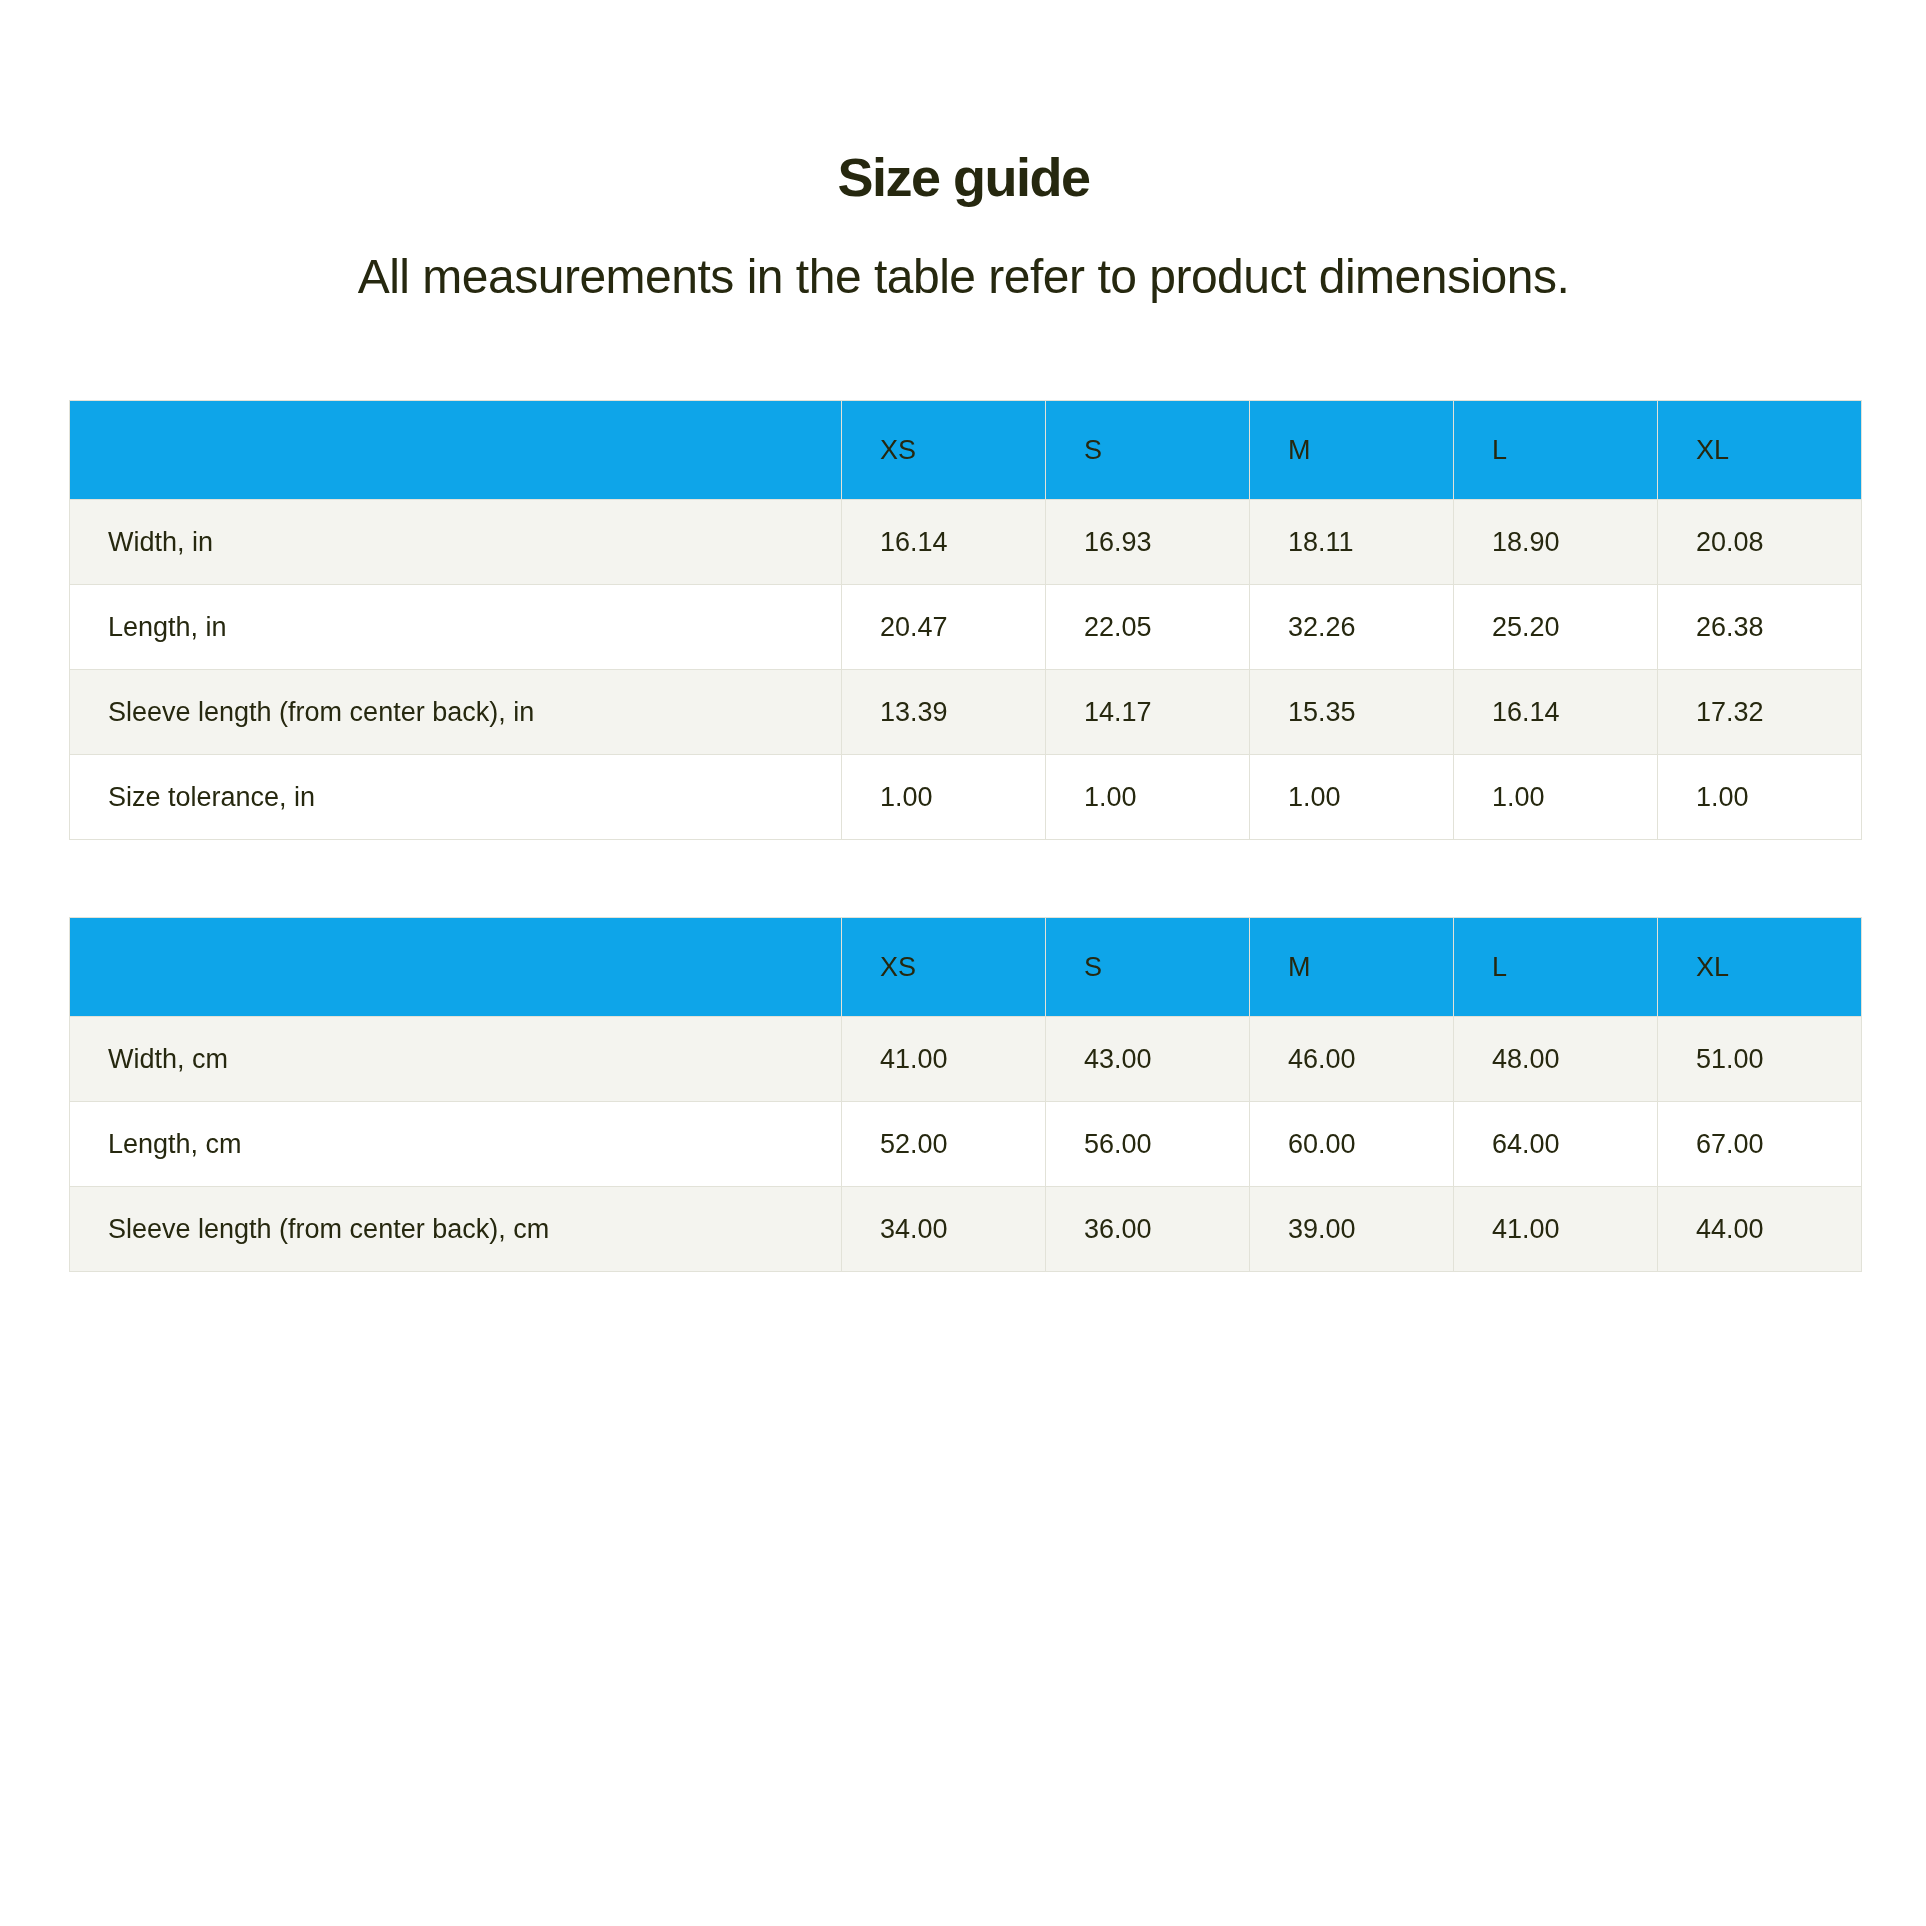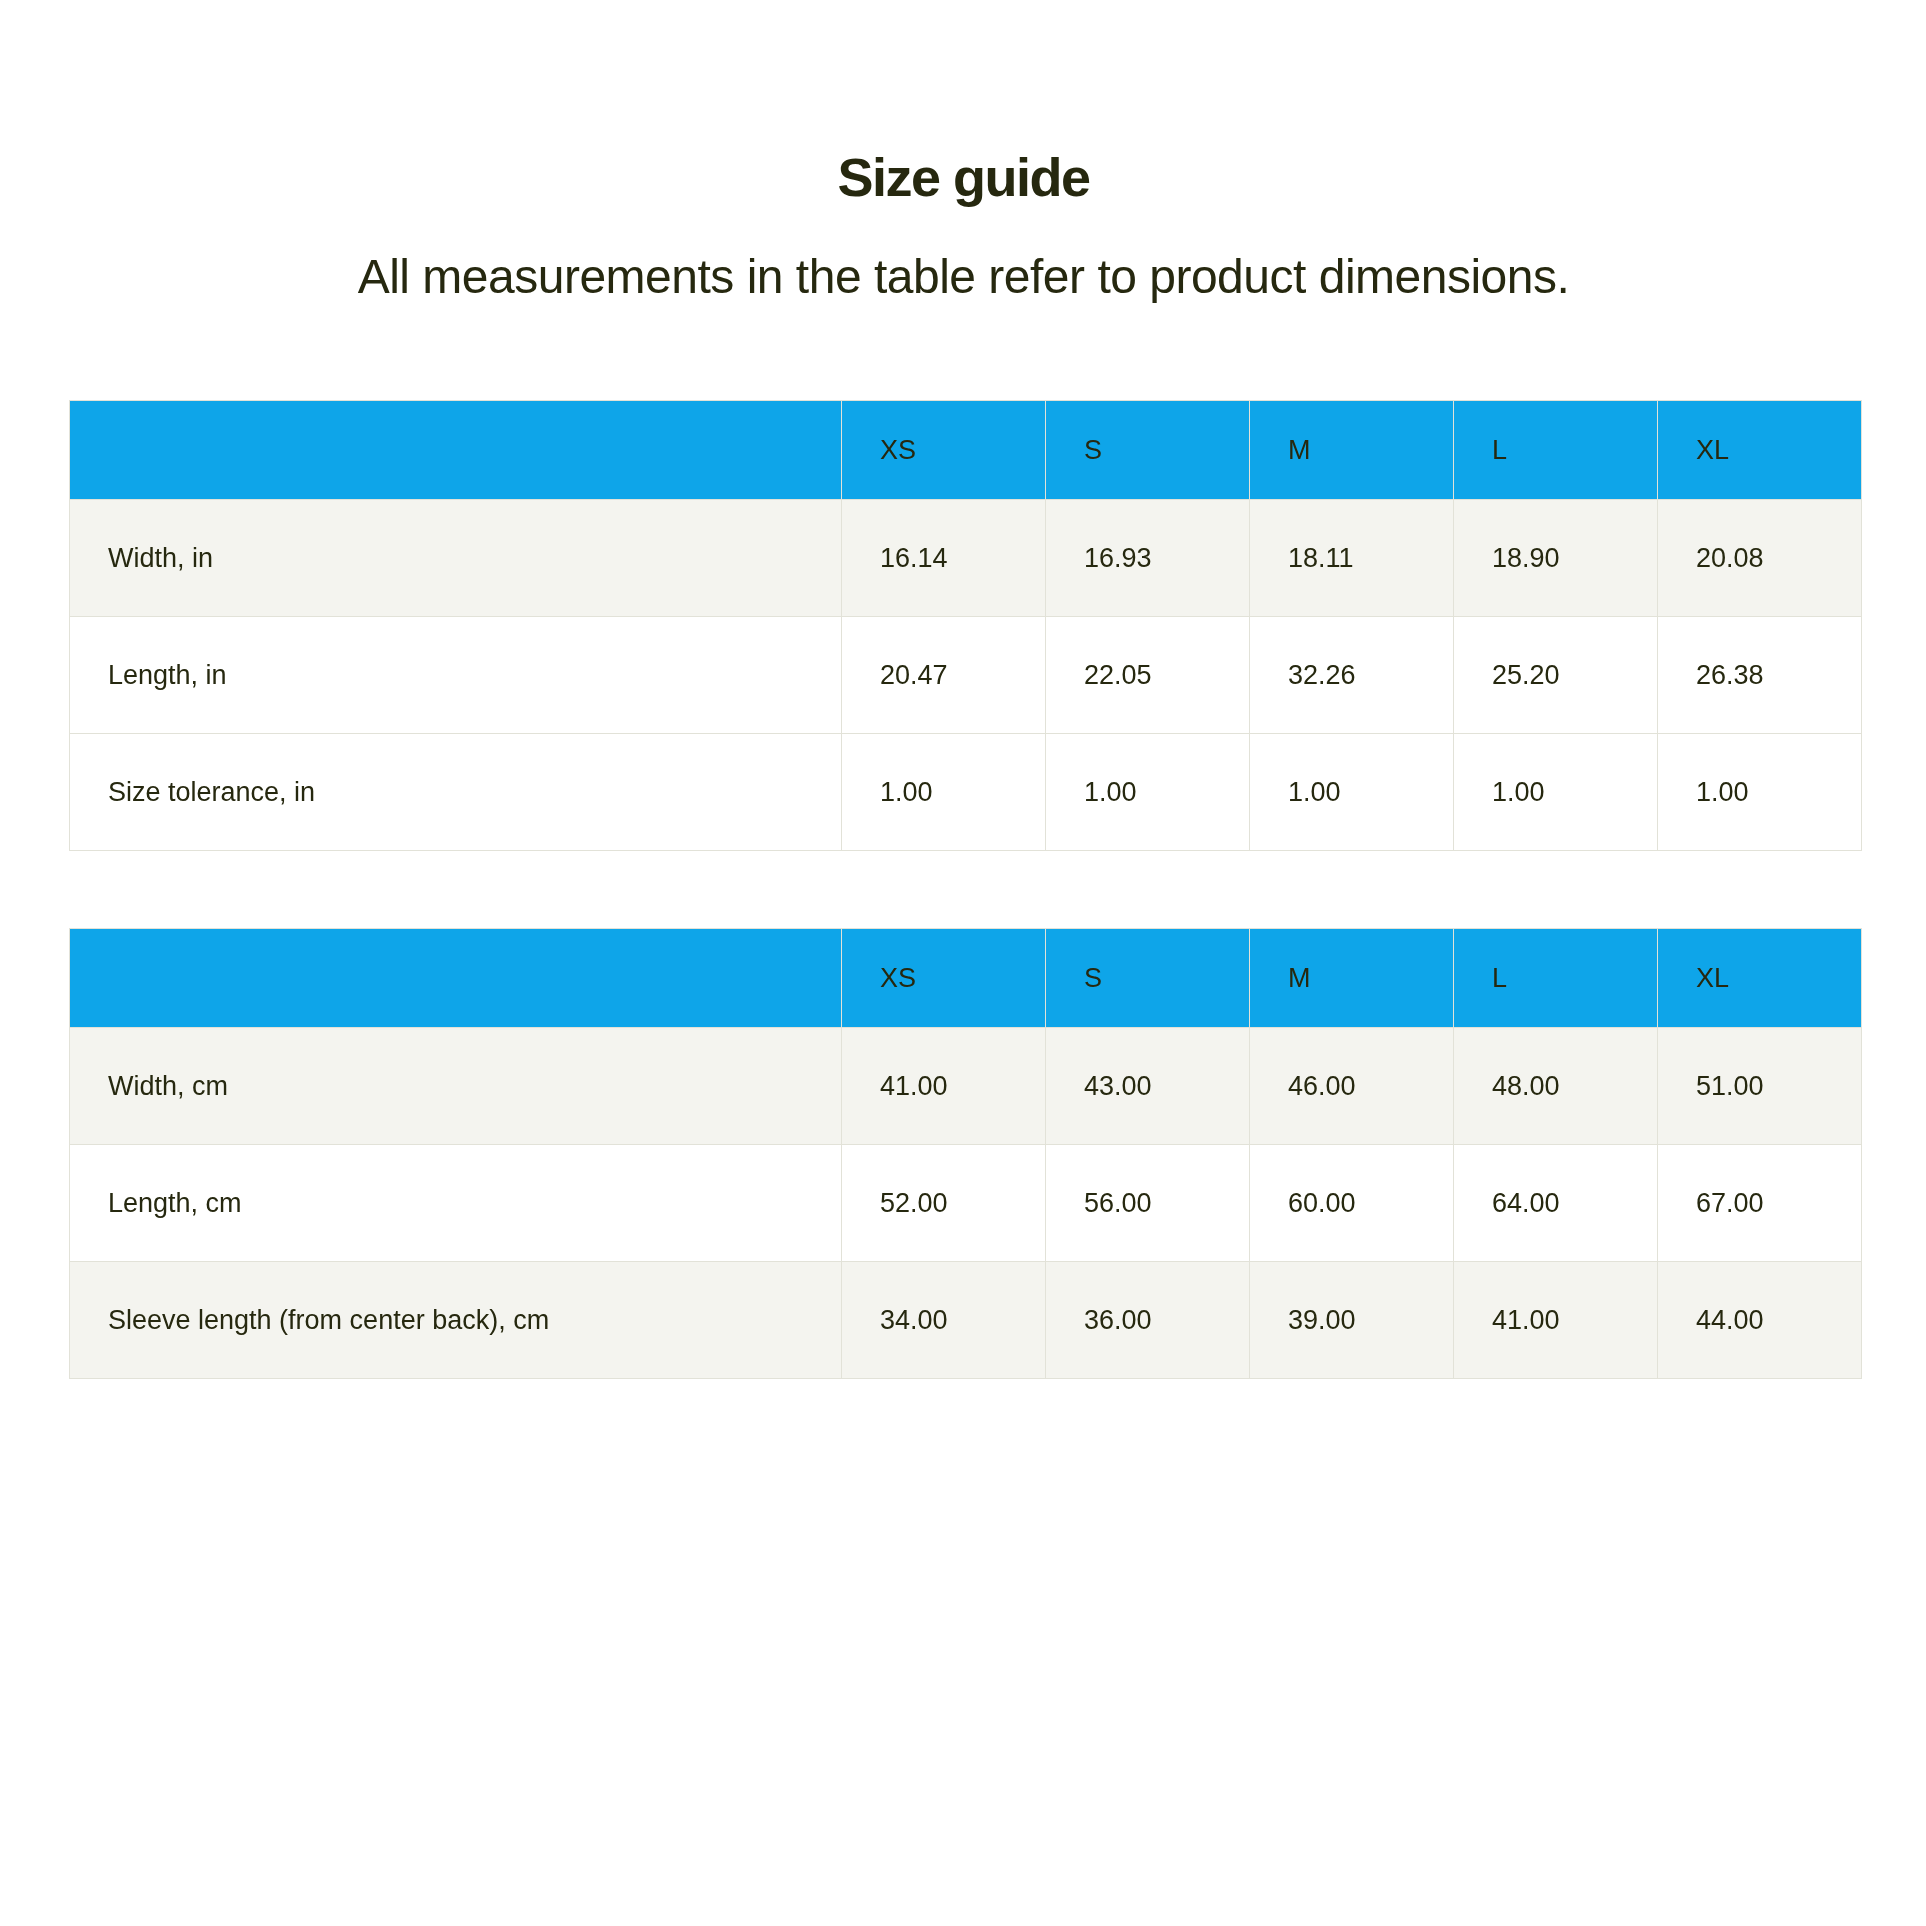--- a/index.html
+++ b/index.html
@@ -48,21 +48,21 @@
   table.size-table col.label-col { width: 772px; }
   table.size-table col.val-col { width: 204px; }
   table.size-table th,
   table.size-table td {
     border: 1px solid #e2e2d8;
     text-align: left;
     font-size: 27px;
     font-weight: 400;
     color: #26280f;
     padding: 0 0 0 38px;
-    height: 117px;
+    height: 85px;
     vertical-align: middle;
     box-sizing: border-box;
   }
   table.size-table thead th {
     height: 99px;
     font-weight: 400;
     background: #0ea5e9;
   }
   table.size-table tbody tr.alt td {
     background: #f4f4ef;
@@ -110,20 +110,28 @@
         <td>18.90</td>
         <td>20.08</td>
       </tr>
       <tr>
         <td class="row-label">Length, in</td>
         <td>20.47</td>
         <td>22.05</td>
         <td>32.26</td>
         <td>25.20</td>
         <td>26.38</td>
+      </tr>
+      <tr class="alt">
+        <td class="row-label">Sleeve length (from center back), in</td>
+        <td>13.39</td>
+        <td>14.17</td>
+        <td>15.35</td>
+        <td>16.14</td>
+        <td>17.32</td>
       </tr>
       <tr>
         <td class="row-label">Size tolerance, in</td>
         <td>1.00</td>
         <td>1.00</td>
         <td>1.00</td>
         <td>1.00</td>
         <td>1.00</td>
       </tr>
     </tbody>

